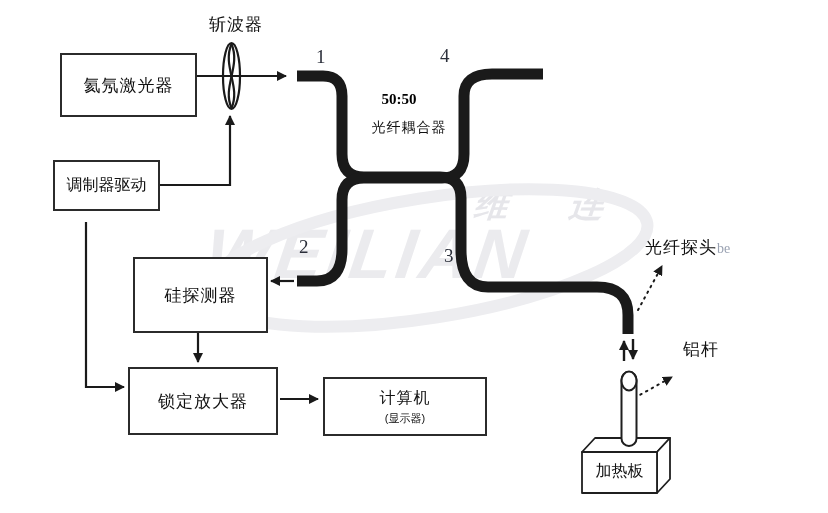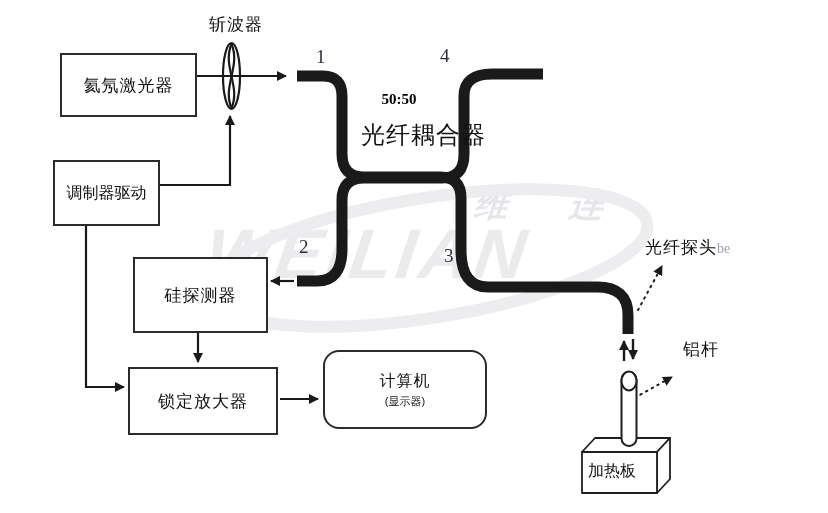--- a/index.html
+++ b/index.html
@@ -17,39 +17,39 @@
     position:absolute;left:206px;top:214px;font-size:70px;font-weight:800;font-style:italic;
     color:#ebebee;letter-spacing:4px;transform:skewX(-8deg);white-space:nowrap;user-select:none;
   }
   
   .box{
     position:absolute;border:2px solid #2b2b2b;background:#ffffff;
     display:flex;align-items:center;justify-content:center;flex-direction:column;
     font-size:17px;letter-spacing:1px;color:#111;box-sizing:border-box;white-space:nowrap;
   }
   .box-laser{left:60px;top:53px;width:137px;height:64px;}
-  .box-mod{left:53px;top:160px;width:107px;height:66px;font-size:16px;letter-spacing:0;}
+  .box-mod{left:53px;top:160px;width:107px;height:51px;font-size:16px;letter-spacing:0;}
   .box-det{left:133px;top:257px;width:135px;height:76px;}
   .box-lock{left:128px;top:367px;width:150px;height:68px;}
-  .box-comp{left:323px;top:350px;width:164px;height:79px;font-size:16px;border-radius:16px;}
+  .box-comp{left:323px;top:377px;width:164px;height:59px;font-size:16px;}
   .box-comp .sub{font-size:11px;margin-top:2px;letter-spacing:0;}
   
   .lbl{position:absolute;white-space:nowrap;color:#111;}
   .lbl-chopper{left:209px;top:13px;font-size:17px;letter-spacing:1px;}
   .lbl-ratio{left:369px;top:91px;width:60px;text-align:center;font-family:"Liberation Serif","DejaVu Serif",serif;font-size:15px;font-weight:bold;color:#000000;}
-  .lbl-coupler{left:361px;top:119px;width:96px;text-align:center;font-size:24px;letter-spacing:1px;}
+  .lbl-coupler{left:361px;top:119px;width:96px;text-align:center;font-size:14px;letter-spacing:1px;}
   .port{position:absolute;font-family:"Liberation Serif","DejaVu Serif",serif;font-size:19px;color:#2b2f3a;}
   .port-1{left:316px;top:46px;}
   .port-4{left:440px;top:45px;}
   .port-2{left:299px;top:236px;}
   .port-3{left:444px;top:245px;}
   .lbl-probe{left:645px;top:236px;font-size:17px;letter-spacing:1px;}
   .lbl-probe .ghost{font-family:"Liberation Serif","DejaVu Serif",serif;font-size:14px;color:#9aa2b2;letter-spacing:0;}
   .lbl-rod{left:683px;top:338px;font-size:17px;letter-spacing:1px;}
-  .lbl-heater{left:588px;top:461px;width:63px;text-align:left;font-size:16px;letter-spacing:0;}
+  .lbl-heater{left:588px;top:461px;width:63px;text-align:center;font-size:16px;letter-spacing:0;}
 </style>
 </head>
 <body>
 
 <div class="stage">
 
   <div class="wm-cjk">维 连</div>
   <div class="wm-latin">WEILIAN</div>
 
   <svg width="828" height="513" viewBox="0 0 828 513">

